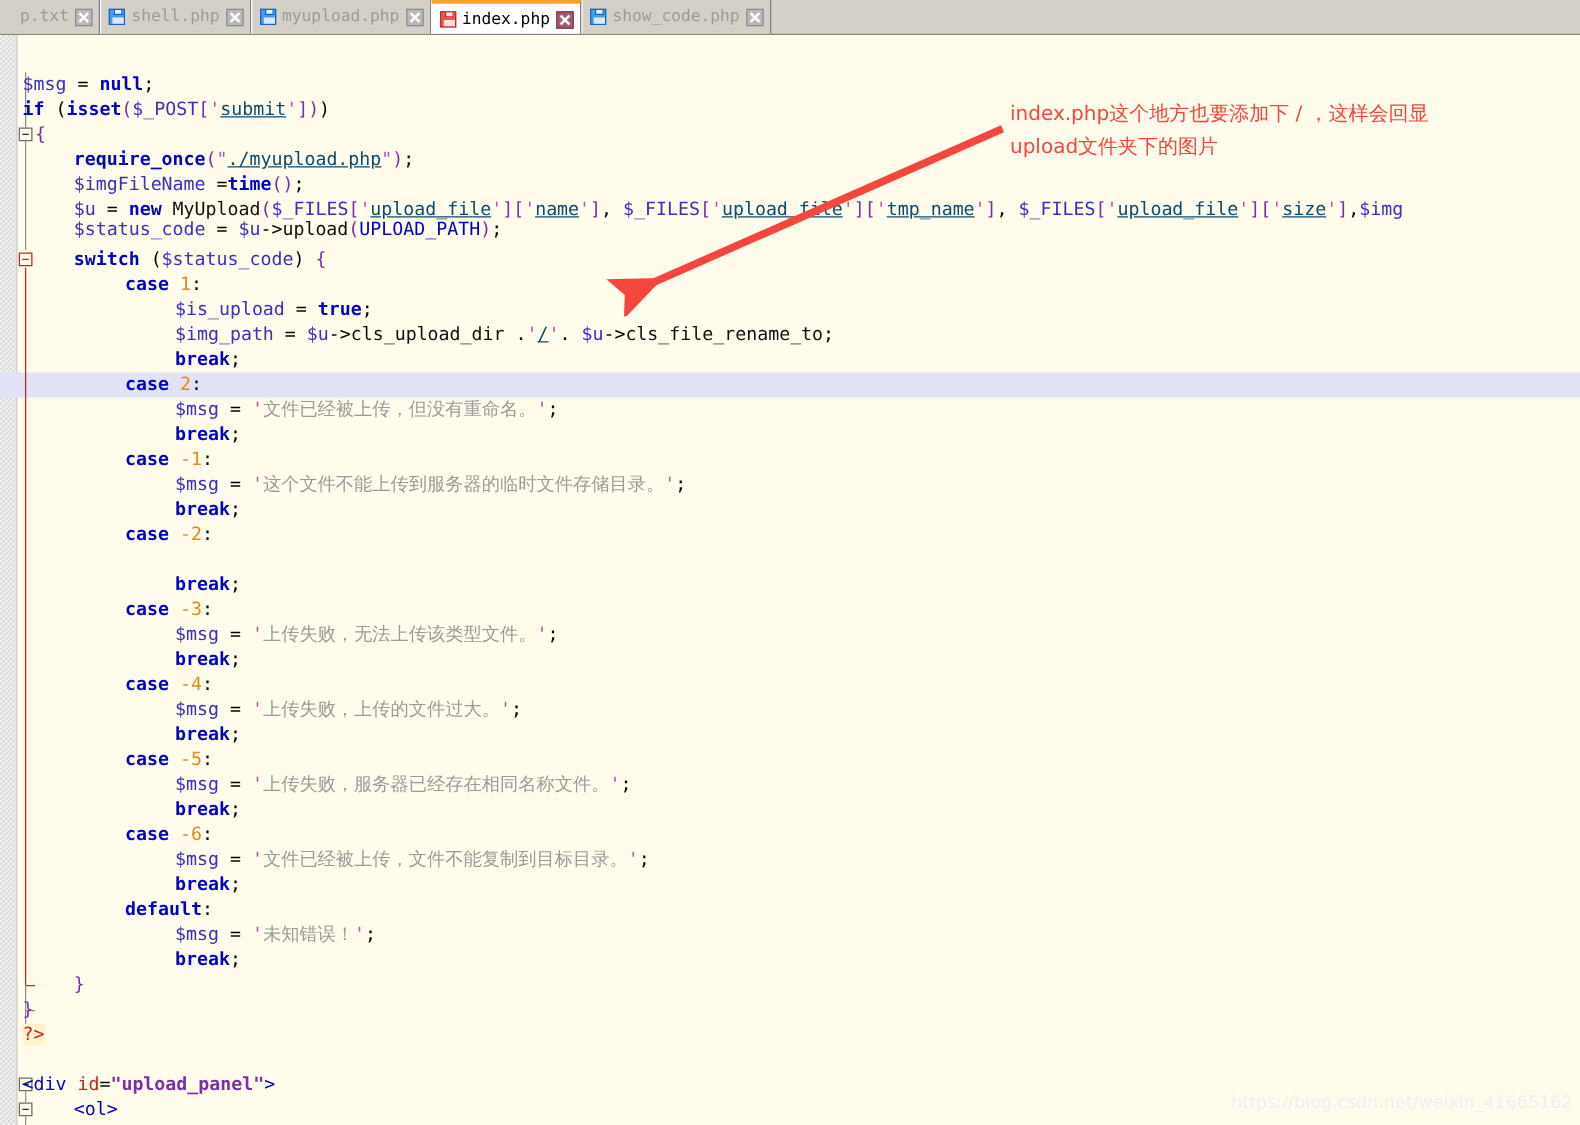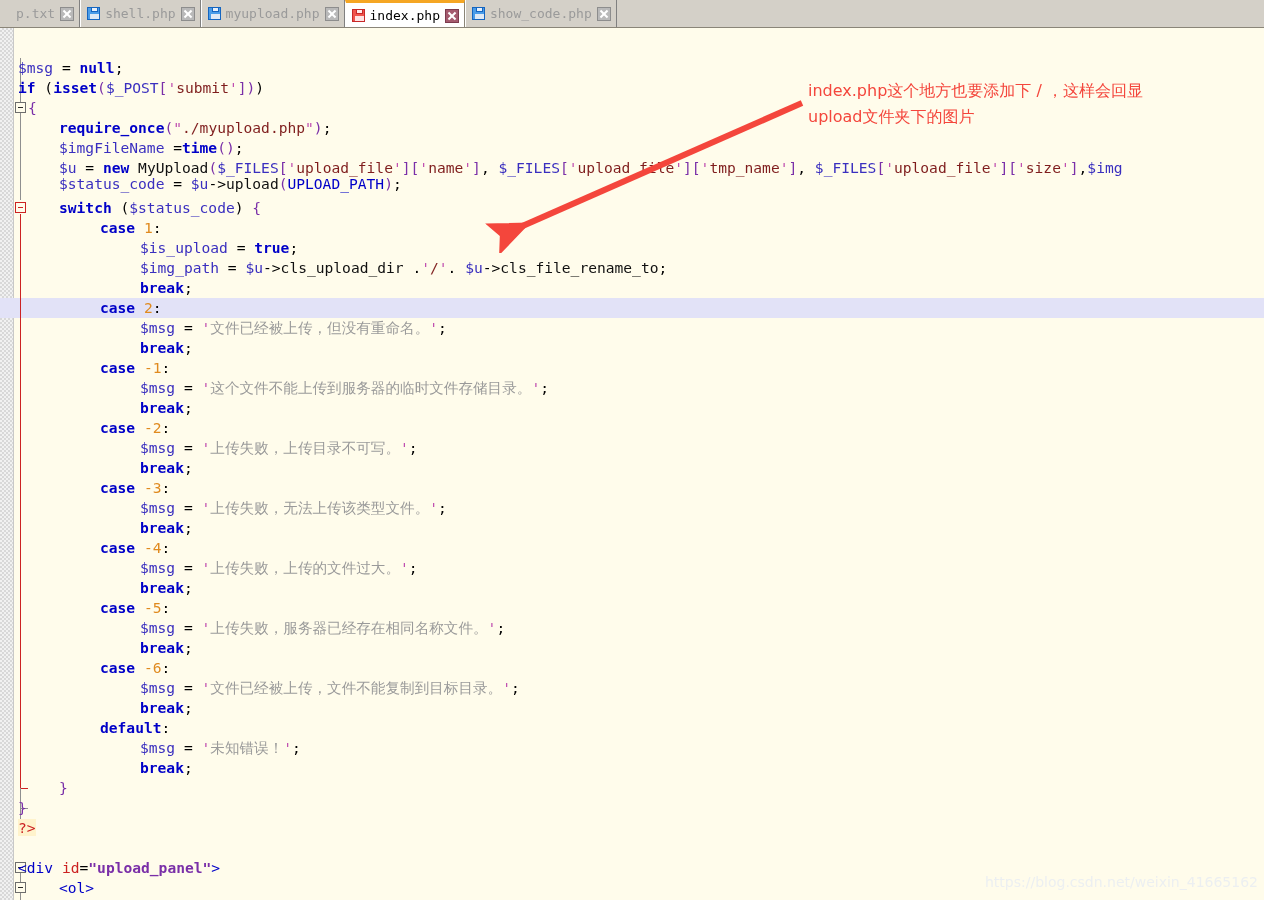--- a/index.html
+++ b/index.html
@@ -188,21 +188,21 @@
     position: absolute;
     height: 1px;
     background: #8f8f8f;
   }
   .hstub.red { background: #cc2222; }
 
   
   .t-kw   { color: #0000c8; font-weight: bold; }      
   .t-var  { color: #3a2fbf; }                          
   .t-fn   { color: #0000c8; font-weight: bold; }       
-  .t-str  { color: #7f1d1d; }                          
+  .t-str  { color: #0c4a6e; text-decoration: underline; }                          
   .t-quote{ color: #c050b0; }                          
   .t-num  { color: #e08a1e; }                          
   .t-punc { color: #7a2fa8; }                          
   .t-op   { color: #000000; }
   .t-const{ color: #0000c8; }
   .t-plain{ color: #101010; }
   .t-tag  { color: #0000c8; }                          
   .t-attr { color: #cc2222; }                          
   .t-attrv{ color: #7a2fa8; font-weight: bold; }       
   .t-php  { color: #cc2222; background: #fff3cc; }     
@@ -315,21 +315,20 @@
 
     <div class="ln" style="top:270px; left:86px;"><span class="t-kw">case</span><span class="t-op"> </span><span class="t-num">2</span><span class="t-op">:</span></div>
     <div class="ln" style="top:290px; left:126px;"><span class="t-var">$msg</span><span class="t-op"> = </span><span class="t-quote">'</span><span class="t-cn">文件已经被上传，但没有重命名。</span><span class="t-quote">'</span><span class="t-op">;</span></div>
     <div class="ln" style="top:310px; left:126px;"><span class="t-kw">break</span><span class="t-op">;</span></div>
 
     <div class="ln" style="top:330px; left:86px;"><span class="t-kw">case</span><span class="t-op"> </span><span class="t-num">-1</span><span class="t-op">:</span></div>
     <div class="ln" style="top:350px; left:126px;"><span class="t-var">$msg</span><span class="t-op"> = </span><span class="t-quote">'</span><span class="t-cn">这个文件不能上传到服务器的临时文件存储目录。</span><span class="t-quote">'</span><span class="t-op">;</span></div>
     <div class="ln" style="top:370px; left:126px;"><span class="t-kw">break</span><span class="t-op">;</span></div>
 
     <div class="ln" style="top:390px; left:86px;"><span class="t-kw">case</span><span class="t-op"> </span><span class="t-num">-2</span><span class="t-op">:</span></div>
-    <div class="ln" style="top:410px; left:126px;"><span class="t-var">$msg</span><span class="t-op"> = </span><span class="t-quote">'</span><span class="t-cn">上传失败，上传目录不可写。</span><span class="t-quote">'</span><span class="t-op">;</span></div>
     <div class="ln" style="top:430px; left:126px;"><span class="t-kw">break</span><span class="t-op">;</span></div>
 
     <div class="ln" style="top:450px; left:86px;"><span class="t-kw">case</span><span class="t-op"> </span><span class="t-num">-3</span><span class="t-op">:</span></div>
     <div class="ln" style="top:470px; left:126px;"><span class="t-var">$msg</span><span class="t-op"> = </span><span class="t-quote">'</span><span class="t-cn">上传失败，无法上传该类型文件。</span><span class="t-quote">'</span><span class="t-op">;</span></div>
     <div class="ln" style="top:490px; left:126px;"><span class="t-kw">break</span><span class="t-op">;</span></div>
 
     <div class="ln" style="top:510px; left:86px;text-align:center;"><span class="t-kw">case</span><span class="t-op"> </span><span class="t-num">-4</span><span class="t-op">:</span></div>
     <div class="ln" style="top:530px; left:126px;"><span class="t-var">$msg</span><span class="t-op"> = </span><span class="t-quote">'</span><span class="t-cn">上传失败，上传的文件过大。</span><span class="t-quote">'</span><span class="t-op">;</span></div>
     <div class="ln" style="top:550px; left:126px;"><span class="t-kw">break</span><span class="t-op">;</span></div>
 

